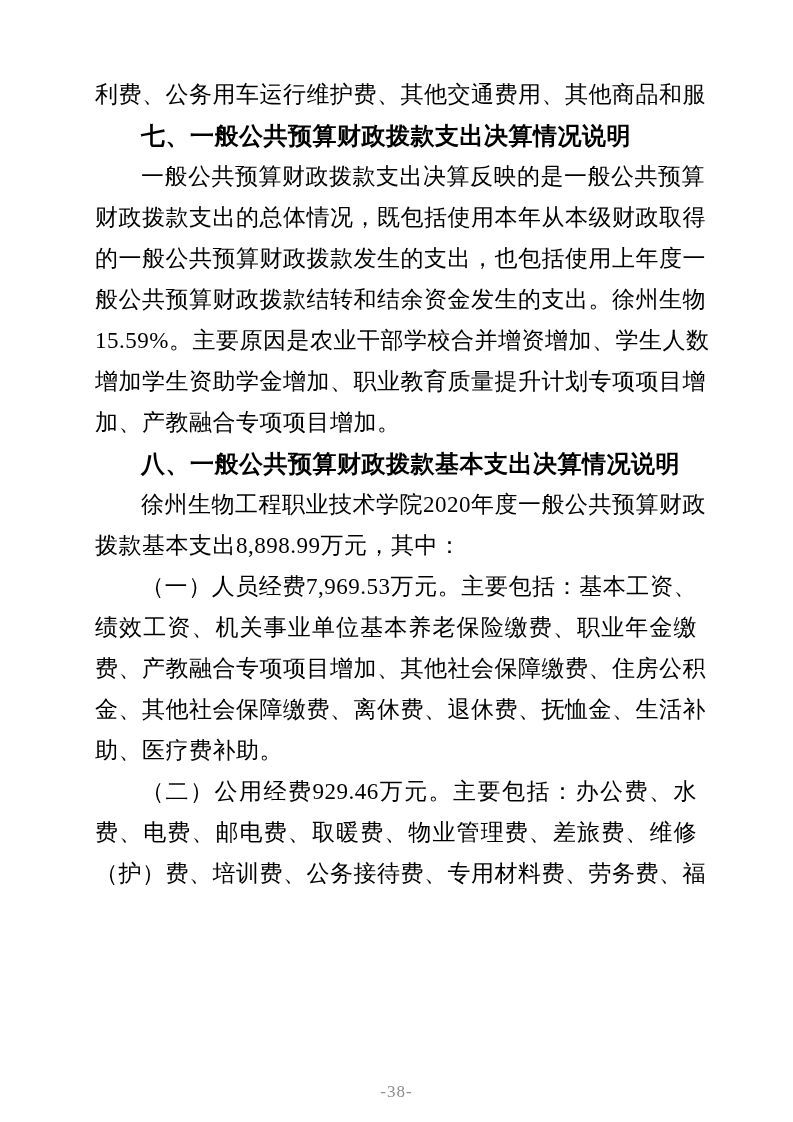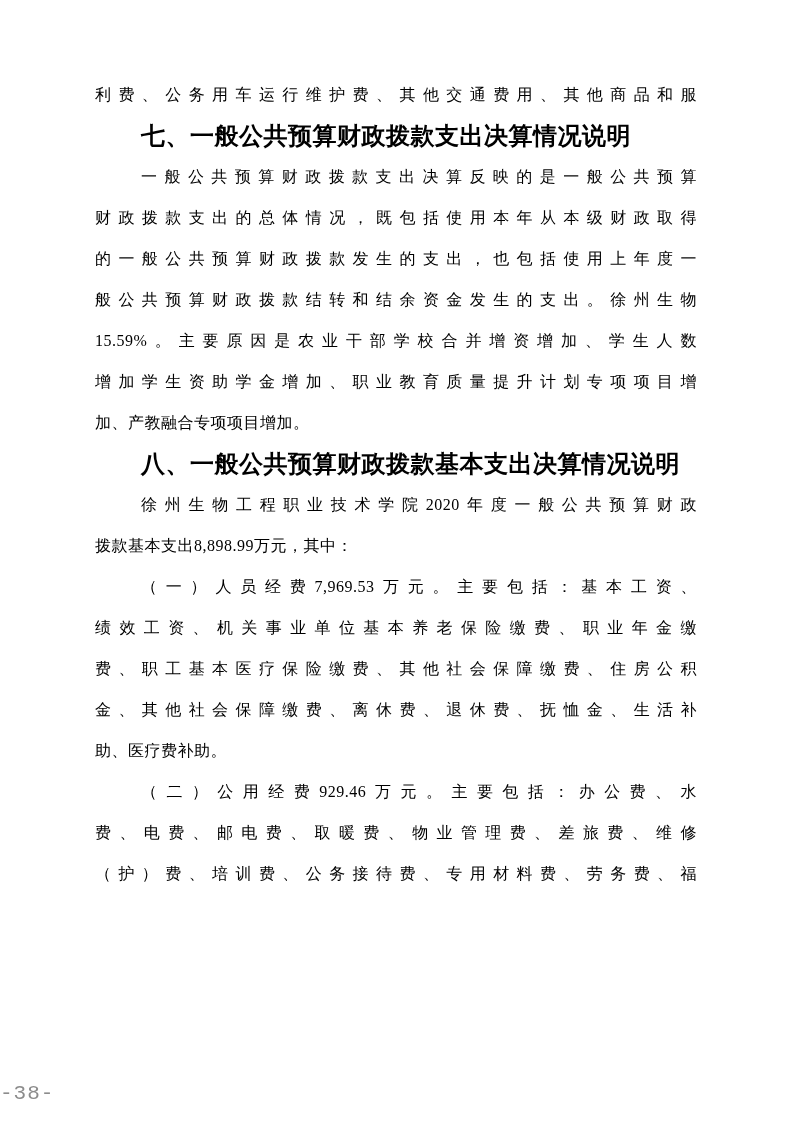--- a/index.html
+++ b/index.html
@@ -17,21 +17,21 @@
     color: #000000;
   }
   .content {
     position: absolute;
     top: 74px;
     left: 95px;
     width: 602px;
   }
   
   .ln {
-    font-size: 16px;
+    font-size: 23px;
     line-height: 41px;
     white-space: nowrap;
     text-align: justify;
     text-align-last: justify;
     text-justify: inter-character;
     letter-spacing: 0.5px;
   }
   
   .end {
     text-align-last: left;
@@ -47,22 +47,23 @@
     font-size: 24px;
     text-align-last: left;
     text-indent: 46px;
     letter-spacing: 0.5px;
   }
   .footer {
     position: absolute;
     top: 1082px;
     left: 0;
     width: 100%;
-    font-family: Liberation Mono, monospace;
-    font-size: 21px;
+    text-align: center;
+    font-family: Liberation Serif, serif;
+    font-size: 17px;
     color: #8c8c8c;
     letter-spacing: 1px;
   }
 </style>
 </head>
 <body>
 
 <div class="page">
   <div class="content">
     <div class="ln">利费、公务用车运行维护费、其他交通费用、其他商品和服</div>
@@ -72,21 +73,21 @@
     <div class="ln">的一般公共预算财政拨款发生的支出，也包括使用上年度一</div>
     <div class="ln">般公共预算财政拨款结转和结余资金发生的支出。徐州生物</div>
     <div class="ln">15.59%。主要原因是农业干部学校合并增资增加、学生人数</div>
     <div class="ln">增加学生资助学金增加、职业教育质量提升计划专项项目增</div>
     <div class="ln end">加、产教融合专项项目增加。</div>
     <div class="ln hd">八、一般公共预算财政拨款基本支出决算情况说明</div>
     <div class="ln ind">徐州生物工程职业技术学院2020年度一般公共预算财政</div>
     <div class="ln end">拨款基本支出8,898.99万元，其中：</div>
     <div class="ln ind">（一）人员经费7,969.53万元。主要包括：基本工资、</div>
     <div class="ln">绩效工资、机关事业单位基本养老保险缴费、职业年金缴</div>
-    <div class="ln">费、职工基本医疗保险缴费、其他社会保障缴费、住房公积</div>
+    <div class="ln">费、产教融合专项项目增加、其他社会保障缴费、住房公积</div>
     <div class="ln">金、其他社会保障缴费、离休费、退休费、抚恤金、生活补</div>
     <div class="ln end">助、医疗费补助。</div>
     <div class="ln ind">（二）公用经费929.46万元。主要包括：办公费、水</div>
     <div class="ln">费、电费、邮电费、取暖费、物业管理费、差旅费、维修</div>
     <div class="ln">（护）费、培训费、公务接待费、专用材料费、劳务费、福</div>
   </div>
 
   <div class="footer">-38-</div>
 </div>
 

